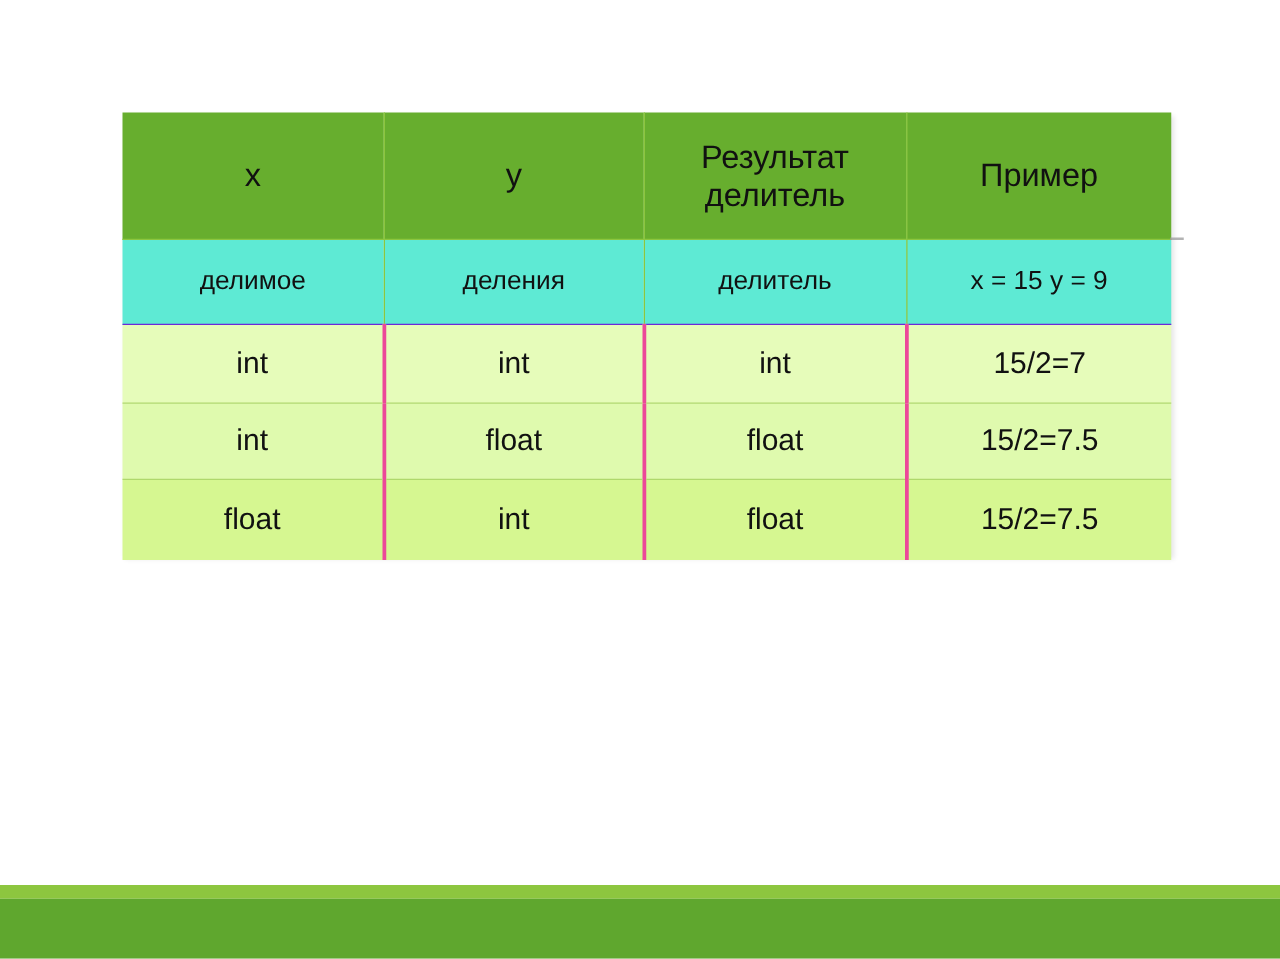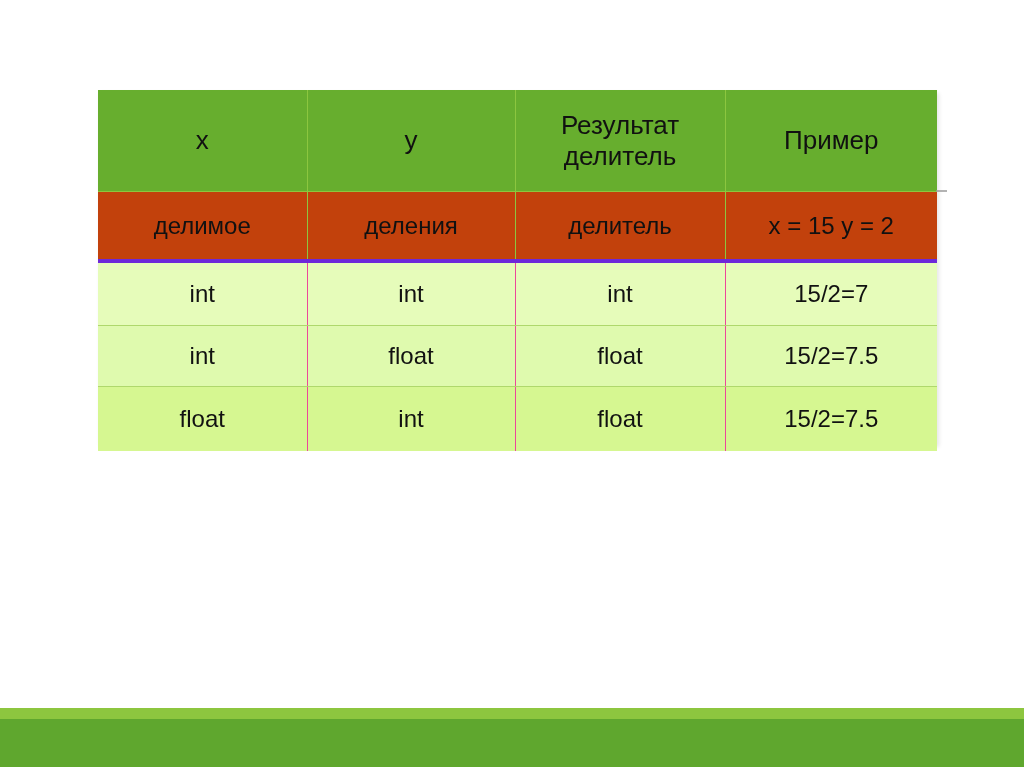--- a/index.html
+++ b/index.html
@@ -59,34 +59,34 @@
     background: #67AE2E;
     height: 101px;
     font-size: 26px;
     line-height: 1.18;
     border-right: 1px solid #8CC63F;
     border-bottom: 1px solid #8CC63F;
   }
   tr.head-row-1 td:last-child { border-right: none; }
 
   tr.head-row-2 td {
-    background: #c2410c;
+    background: #5eead4;
     height: 67px;
-    font-size: 24px;
+    font-size: 21px;
     line-height: 1.15;
     border-right: 1px solid #8CC63F;
-    border-bottom: 4px solid #6d28d9;
+    border-bottom: 1px solid #6d28d9;
   }
   tr.head-row-2 td:last-child { border-right: none; }
 
   
   tr.body-row td {
     font-size: 24px;
     line-height: 1.15;
-    border-right: 1px solid #ec4899;
+    border-right: 3px solid #ec4899;
     border-bottom: 1px solid #AFD86C;
   }
   tr.body-row td:last-child { border-right: none; }
   tr.body-row:last-child td { border-bottom: none; }
 
   tr.body-row-1 td { background: #E6FCBA; height: 62px; }
   tr.body-row-2 td { background: #DFFAAE; height: 60px; }
   tr.body-row-3 td { background: #D6F791; height: 64px; }
 
   .cell-line { display: block; }
@@ -162,21 +162,21 @@
           <td>
             <span class="cell-line">делимое</span>
           </td>
           <td>
             <span class="cell-line">деления</span>
           </td>
           <td>
             <span class="cell-line">делитель</span>
           </td>
           <td>
-            <span class="cell-line">x = 15 y = 2</span>
+            <span class="cell-line">x = 15 y = 9</span>
           </td>
         </tr>
 
         <tr class="body-row body-row-1">
           <td>int</td>
           <td>int</td>
           <td>int</td>
           <td>15/2=7</td>
         </tr>
 

